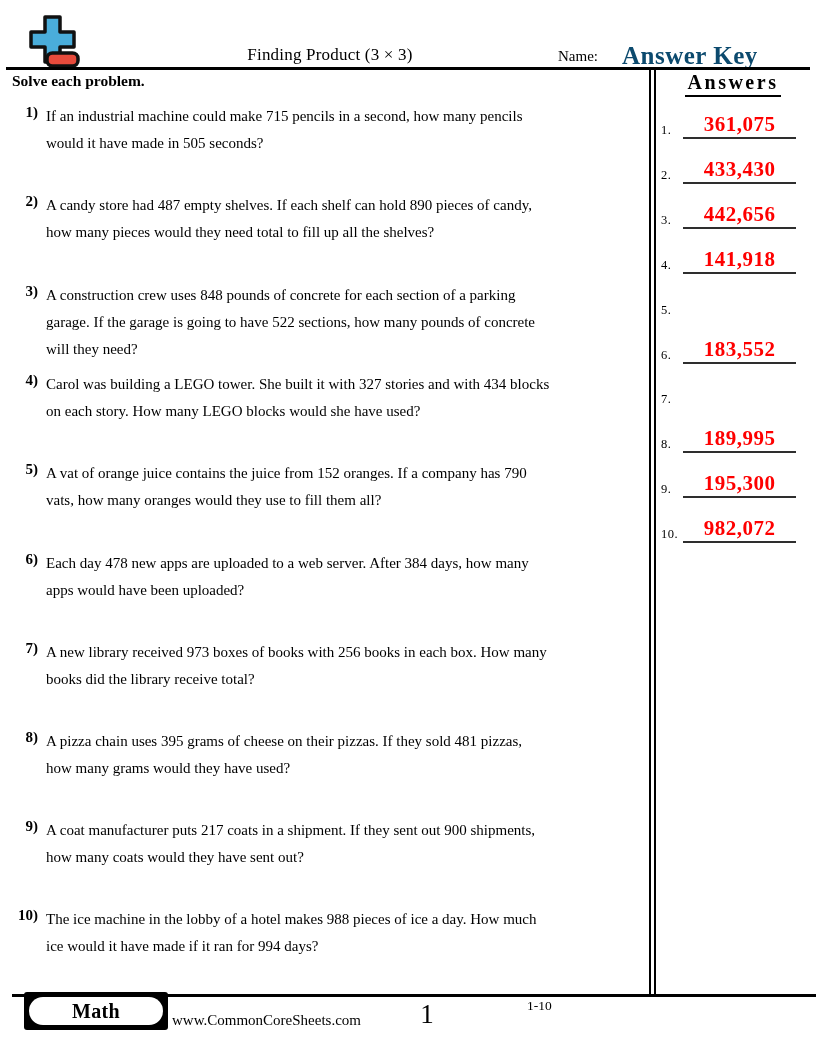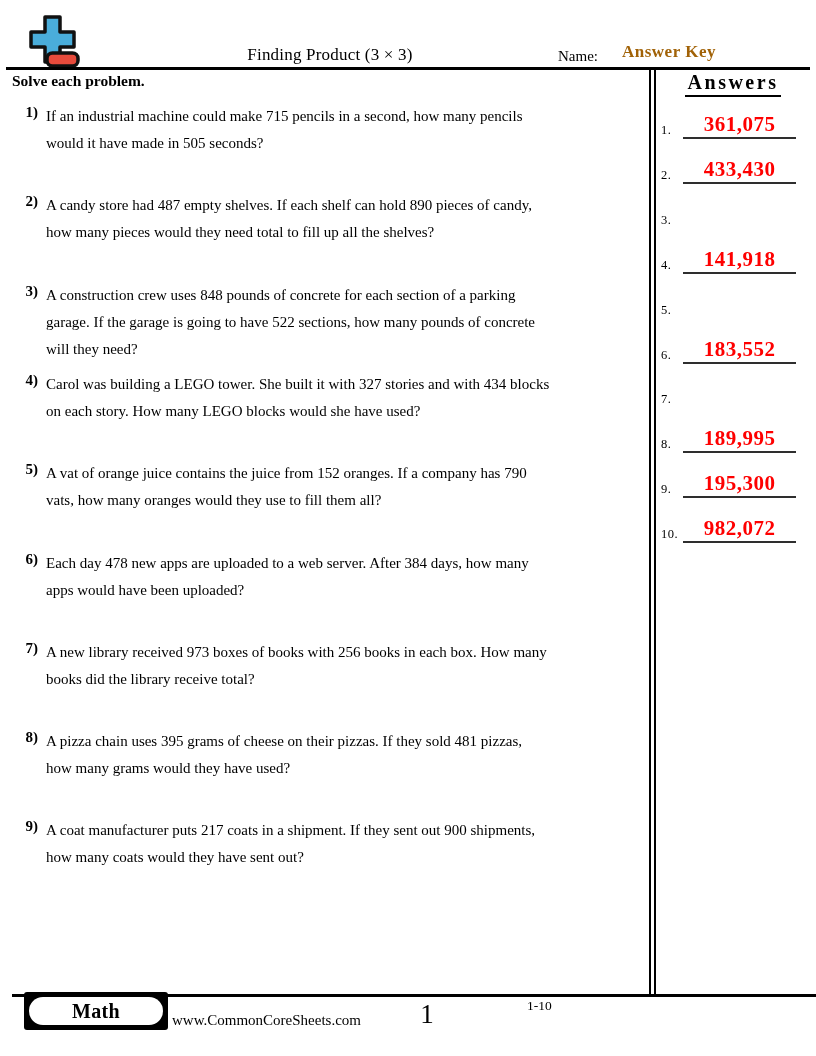--- a/index.html
+++ b/index.html
@@ -6,21 +6,21 @@
   html,body { background:#fff; }
   .page {
     position:relative; width:816px; height:1056px; background:#ffffff;
     font-family:Liberation Serif, serif; color:#000;
     overflow:hidden; margin:0 auto;
   }
   
   .logo { position:absolute; left:20px; top:12px; }
   .title { position:absolute; top:45px; left:0; width:660px; text-align:center; font-size:17px; letter-spacing:0.2px; }
   .name-label { position:absolute; left:558px; top:48px; font-size:15px; }
-  .answer-key { position:absolute; left:622px; top:42px; font-size:17px; font-weight:bold; color:#a16207; letter-spacing:0.5px; }
+  .answer-key { position:absolute; left:622px; top:42px; font-size:25px; font-weight:bold; color:#0c4a6e; letter-spacing:0.5px; }
   .header-rule { position:absolute; top:67px; left:6px; width:804px; height:3px; background:#000; }
   
   .col-divider { position:absolute; left:649px; top:70px; height:925px; width:7px;
     border-left:2px solid #000; border-right:2px solid #000; background:#fff; }
   .instructions { position:absolute; left:12px; top:72px; font-size:15.5px; font-weight:bold; }
   
   .problem { position:absolute; left:0; width:648px; display:flex; }
   .problem .num { flex:none; width:46px; text-align:right; padding-right:8px; font-weight:bold; font-size:15px; line-height:19.5px; }
   .problem .text { width:588px; font-size:15px; line-height:27px; }
   
@@ -96,35 +96,40 @@
     <span class="text">A new library received 973 boxes of books with 256 books in each box. How many<br>books did the library receive total?</span>
   </div>
   <div class="problem" style="top:728px">
     <span class="num">8)</span>
     <span class="text">A pizza chain uses 395 grams of cheese on their pizzas. If they sold 481 pizzas,<br>how many grams would they have used?</span>
   </div>
   <div class="problem" style="top:817px">
     <span class="num">9)</span>
     <span class="text">A coat manufacturer puts 217 coats in a shipment. If they sent out 900 shipments,<br>how many coats would they have sent out?</span>
   </div>
+  <div class="problem" style="top:906px">
+    <span class="num">10)</span>
+    <span class="text">The ice machine in the lobby of a hotel makes 988 pieces of ice a day. How much<br>ice would it have made if it ran for 994 days?</span>
+  </div>
 
   <div class="answers-title-wrap">
     <span class="answers-title">Answers</span>
   </div>
 
   <div class="answer-row" style="top:104px">
     <span class="idx">1.</span>
     <span class="line">361,075</span>
   </div>
   <div class="answer-row" style="top:149px">
     <span class="idx">2.</span>
     <span class="line">433,430</span>
   </div>
   <div class="answer-row" style="top:194px">
     <span class="idx">3.</span>
+    <span class="line">442,656</span>
   </div>
   <div class="answer-row" style="top:239px">
     <span class="idx">4.</span>
     <span class="line">141,918</span>
   </div>
   <div class="answer-row" style="top:284px">
     <span class="idx">5.</span>
   </div>
   <div class="answer-row" style="top:329px">
     <span class="idx">6.</span>

